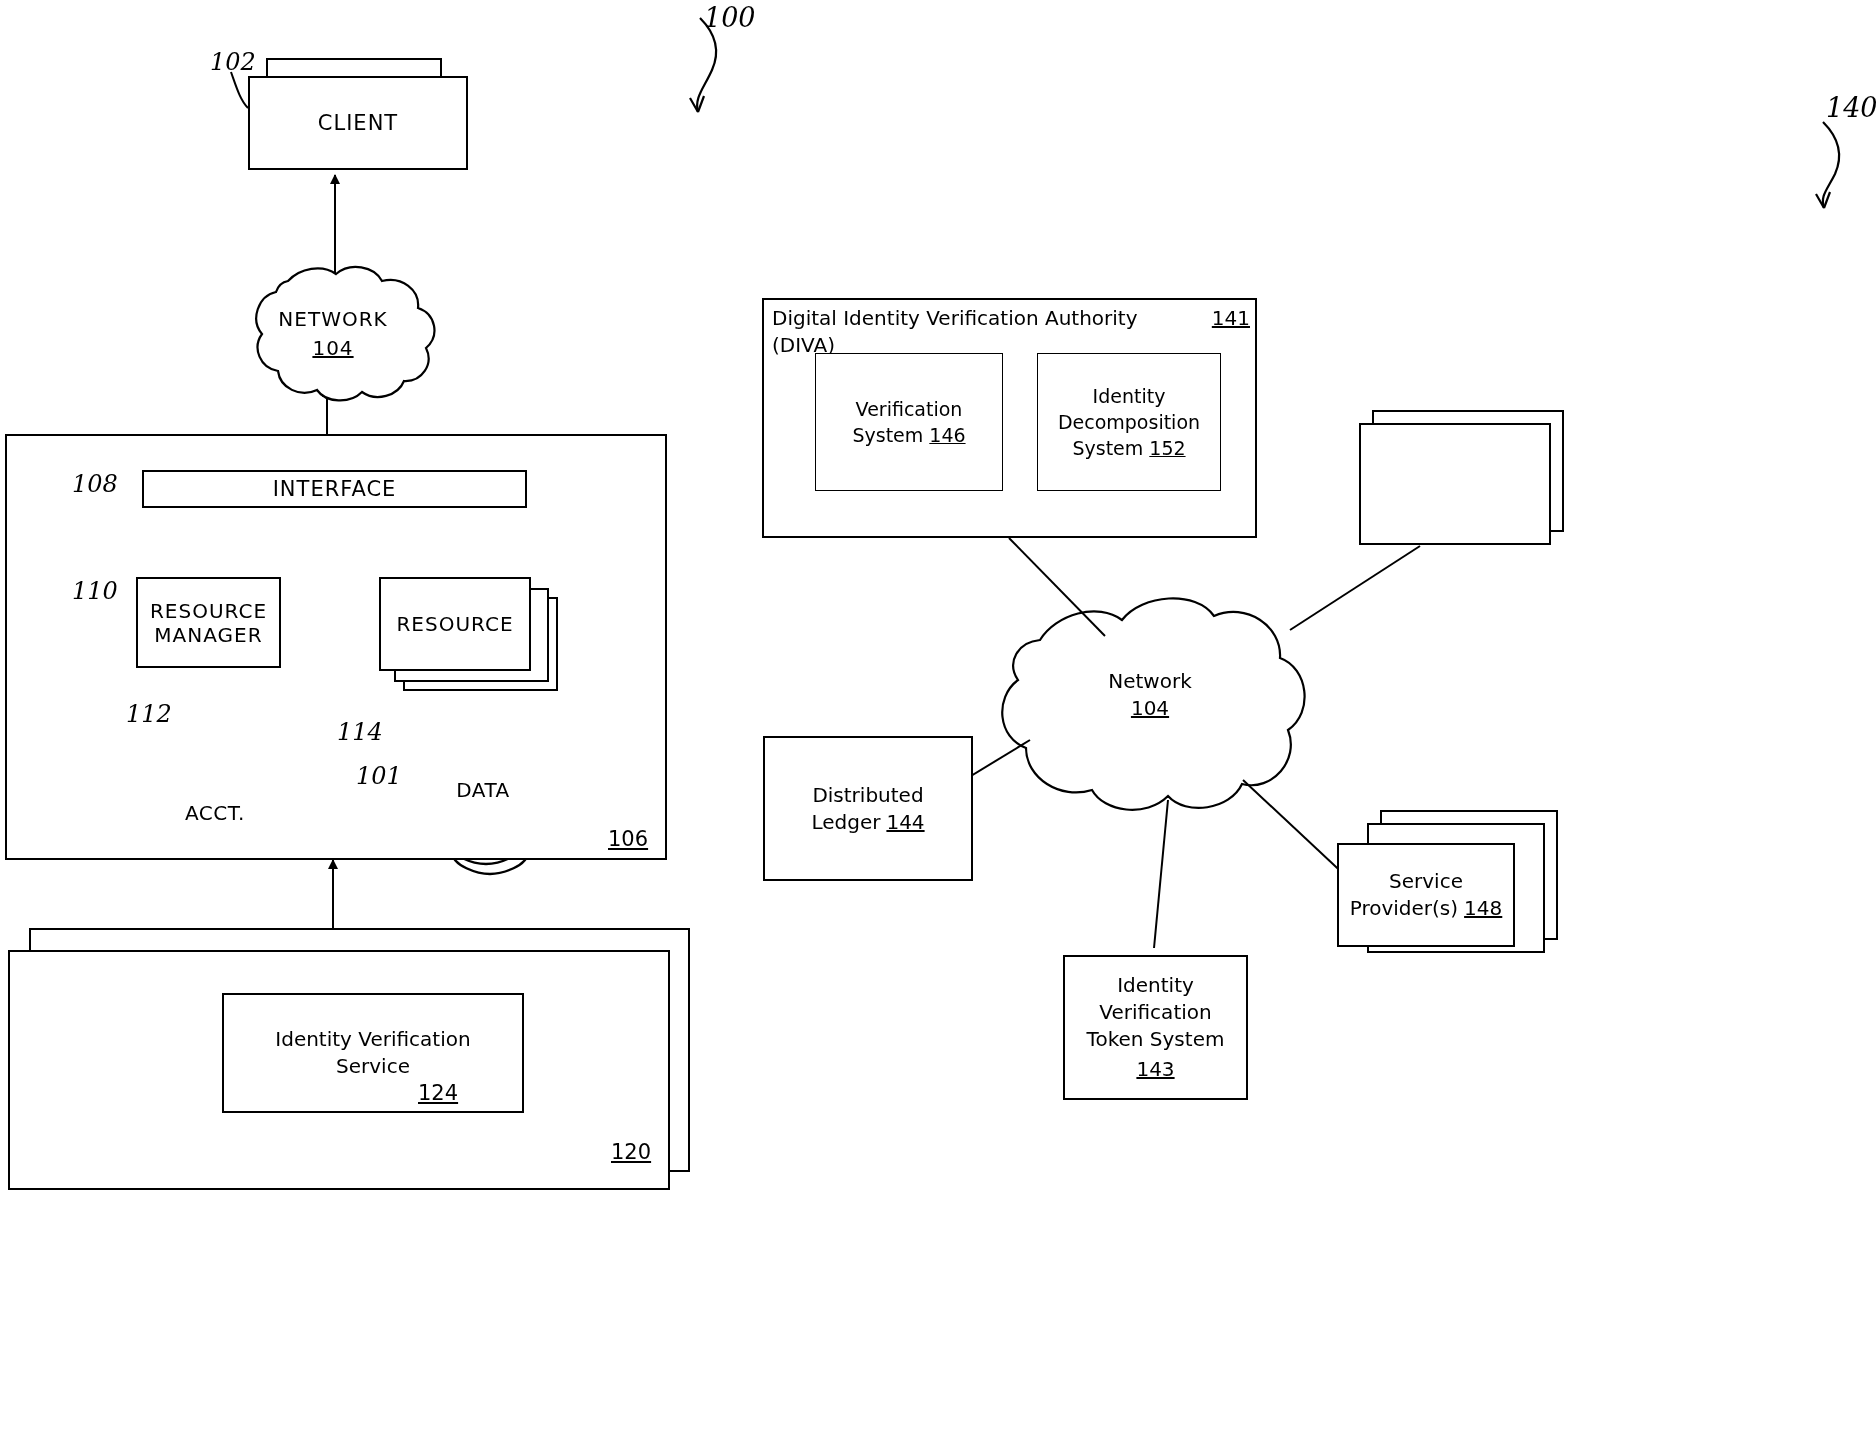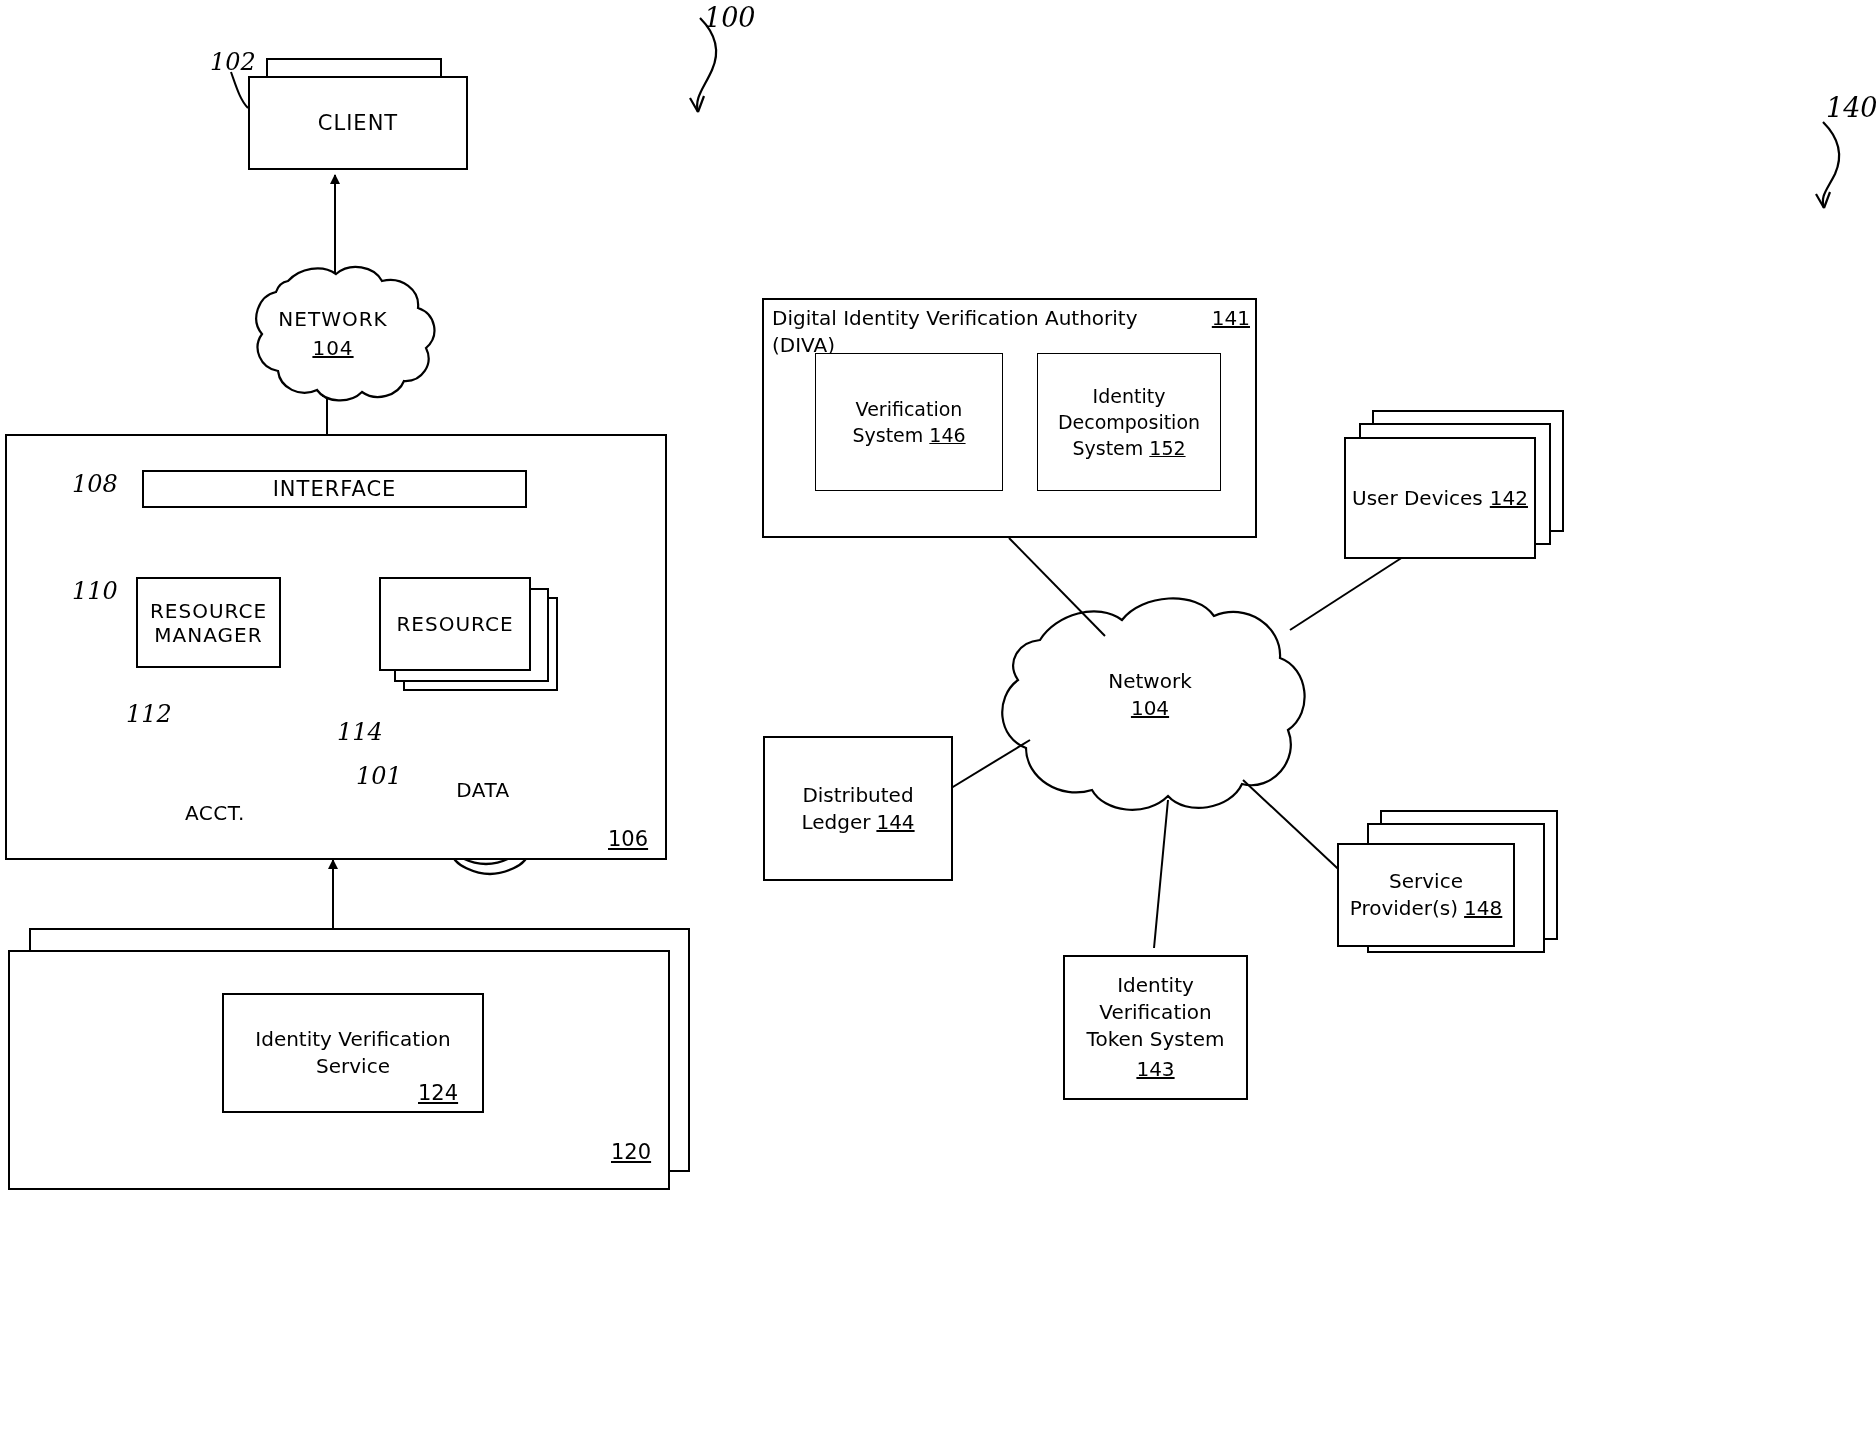--- a/index.html
+++ b/index.html
@@ -247,21 +247,21 @@
   <div class="cyl-text" style="left:170px; top:757px; width:90px; font-size:20px;margin-top:44px;">ACCT.</div>
   <div class="refnum" style="left:126px; top:700px;">112</div>
 
   <div class="cyl-text" style="left:444px; top:778px; width:78px; font-size:20px;">DATA</div>
   <div class="refnum" style="left:356px; top:762px;">101</div>
 
   <div class="stacked-bg" style="left:29px; top:928px; width:661px; height:244px;"></div>
   <div class="box" style="left:8px; top:950px; width:662px; height:240px; display:block;"></div>
   <div class="corner-num" style="left:611px; top:1140px;">120</div>
 
-  <div class="box heavy" style="left:222px; top:993px; width:262px; height:120px; flex-direction:column; justify-content:center; position:absolute;">
+  <div class="box heavy" style="left:222px; top:993px; width:302px; height:120px; flex-direction:column; justify-content:center; position:absolute;">
     <span class="lbl">Identity Verification</span>
     <span class="lbl">Service</span>
   </div>
   <div class="corner-num" style="left:418px; top:1081px;">124</div>
 
   <div class="box" style="left:762px; top:298px; width:495px; height:240px; display:block;"></div>
   <div style="position:absolute; left:772px; top:305px; width:478px; display:flex; align-items:baseline; gap:7px;">
     <span class="lbl" style="font-size:20px;">Digital Identity Verification Authority (DIVA)</span>
     <span class="lbl u" style="font-size:20px;">141</span>
   </div>
@@ -283,28 +283,22 @@
     </span>
   </div>
 
   <div class="cloudtext" style="left:1080px; top:668px; width:140px;">
     <div class="lbl" style="font-size:20px;">Network</div>
     <div class="lbl u" style="font-size:20px;">104</div>
   </div>
 
   <div class="stacked-bg" style="left:1372px; top:410px; width:192px; height:122px;"></div>
   <div class="stacked-bg" style="left:1359px; top:423px; width:192px; height:122px;"></div>
-  <div class="box" style="left:1344px; top:437px; width:192px; height:122px;">
-    <span style="display:flex; gap:7px; align-items:baseline;">
-      <span class="lbl">User Devices</span>
-      <span class="lbl u">142</span>
-    </span>
-  </div>
-
-  <div class="box heavy" style="left:763px; top:736px; width:190px; height:145px; flex-direction:column;">
+
+  <div class="box heavy" style="left:763px; top:736px; width:210px; height:145px; flex-direction:column;">
     <span class="lbl">Distributed</span>
     <span style="display:flex; gap:6px; align-items:baseline;">
       <span class="lbl">Ledger</span>
       <span class="lbl u">144</span>
     </span>
   </div>
 
   <div class="stacked-bg" style="left:1380px; top:810px; width:178px; height:130px;"></div>
   <div class="stacked-bg" style="left:1367px; top:823px; width:178px; height:130px;"></div>
   <div class="box" style="left:1337px; top:843px; width:178px; height:104px; flex-direction:column;">

